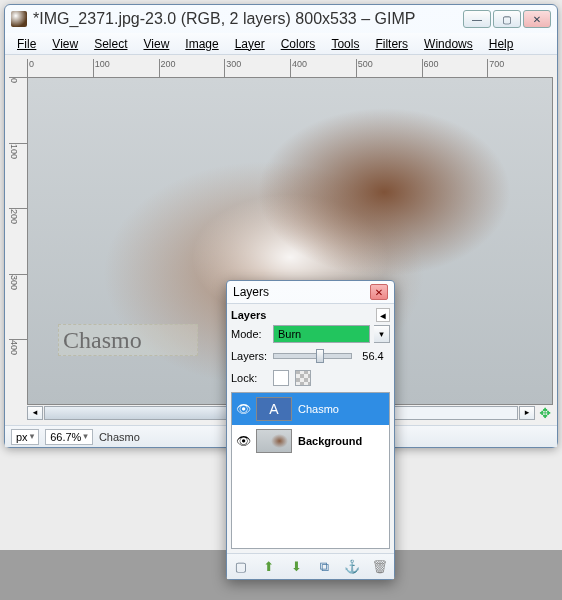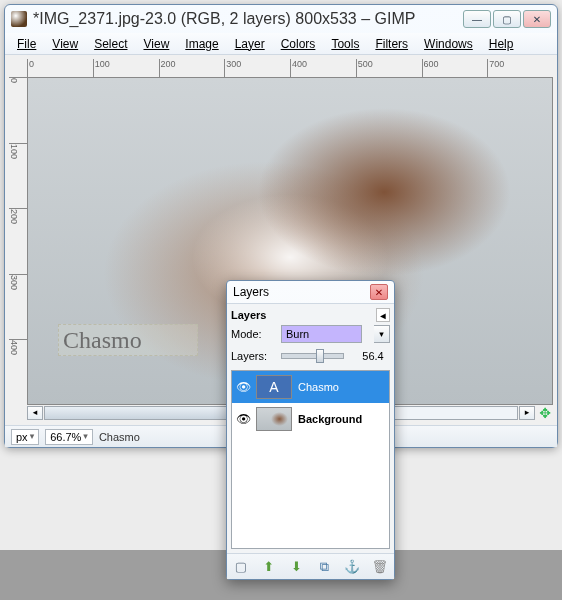--- a/index.html
+++ b/index.html
@@ -64,23 +64,23 @@
   border: 1px solid #6b8aab; border-radius: 4px; box-shadow: 0 4px 14px rgba(0,0,0,.4);
   display:flex; flex-direction:column;
 }
 .layers-title { height:22px; display:flex; align-items:center; padding:0 6px; font-size:12px; }
 .layers-title .t { flex:1; }
 .layers-title .close { width:18px; height:16px; background:linear-gradient(#f7b9b9,#e88); border:1px solid #c66; border-radius:2px; font-size:10px; display:flex; align-items:center; justify-content:center; color:#800; cursor:pointer; }
 
 .layers-body { flex:1; background: #f2f4f6; border-top: 1px solid #cfd8e2; padding: 4px; display:flex; flex-direction:column; gap:2px; font-size:11px; }
 .panel-head { display:flex; align-items:center; font-weight: bold; }
 .panel-head .menu-btn { margin-left:auto; font-size:10px; border:1px solid #bbb; width:14px; height:14px; display:flex; align-items:center; justify-content:center; background:#fff; cursor:pointer; }
-.row { display:flex; align-items:center; gap:12px; min-height:20px; }
+.row { display:flex; align-items:center; gap:4px; min-height:20px; }
 .row label { width:38px; }
-.row .field { flex:1; border:1px solid #a0a8b0; background:#c4b5fd; height:18px; display:flex; align-items:center; padding:0 4px; }
+.row .field { flex:1; border:1px solid #a0a8b0; background:#22c55e; height:18px; display:flex; align-items:center; padding:0 4px; }
 .row .dd { width:16px; height:18px; border:1px solid #a0a8b0; border-left:none; background:linear-gradient(#fdfdfd,#e0e7ed); display:flex; align-items:center; justify-content:center; font-size:9px; cursor:pointer; }
 .slider { flex:1; height:6px; background:#d3dae1; position:relative; border:1px solid #a0a8b0; }
 .slider .knob { position:absolute; top:-5px; width:8px; height:14px; background:linear-gradient(#fdfdfd,#cdd6df); border:1px solid #8897a6; left:55%; }
 .num { width:34px; text-align:center; }
 .lock-row .sw { width:16px; height:16px; border:1px solid #a0a8b0; background:#fff; margin-right:2px; }
 .lock-row .sw.alpha { background: repeating-conic-gradient(#bbb 0% 25%, #eee 0% 50%) 0/8px 8px; }
 
 .layer-list { flex:1; border:1px solid #a0a8b0; background:#fff; margin-top:2px; overflow:auto; }
 .layer-item { display:flex; align-items:center; height:32px; padding:2px 4px; gap:6px; }
 .layer-item.selected { background:#2f8de4; color:#fff; }
@@ -195,20 +195,25 @@
         </div>
       <div class="dd">▾</div>
     </div>
     <div class="row">
       <label>Layers:</label>
       <div class="slider">
           <div class="knob"></div>
         </div>
       <span class="num">56.4</span>
     </div>
+    <div class="row lock-row">
+      <label>Lock:</label>
+      <div class="sw"></div>
+      <div class="sw alpha"></div>
+    </div>
 
     <div class="layer-list">
       <div class="layer-item selected">
         <div class="eye">👁</div>
         <div class="thumb-box text">A</div>
         <span class="layer-label">Chasmo</span>
       </div>
       <div class="layer-item">
         <div class="eye">👁</div>
         <div class="thumb-box img"></div>

